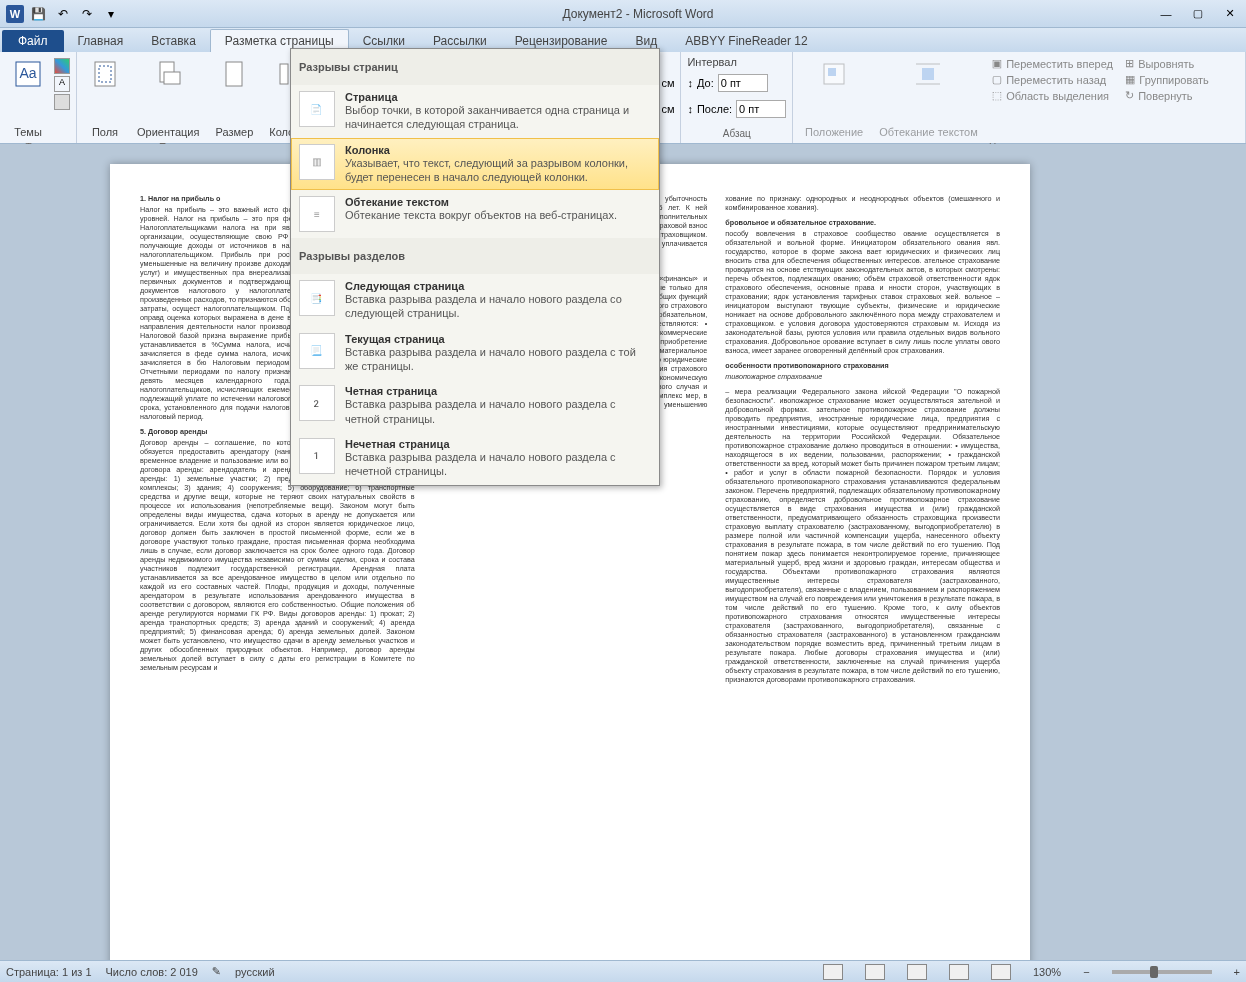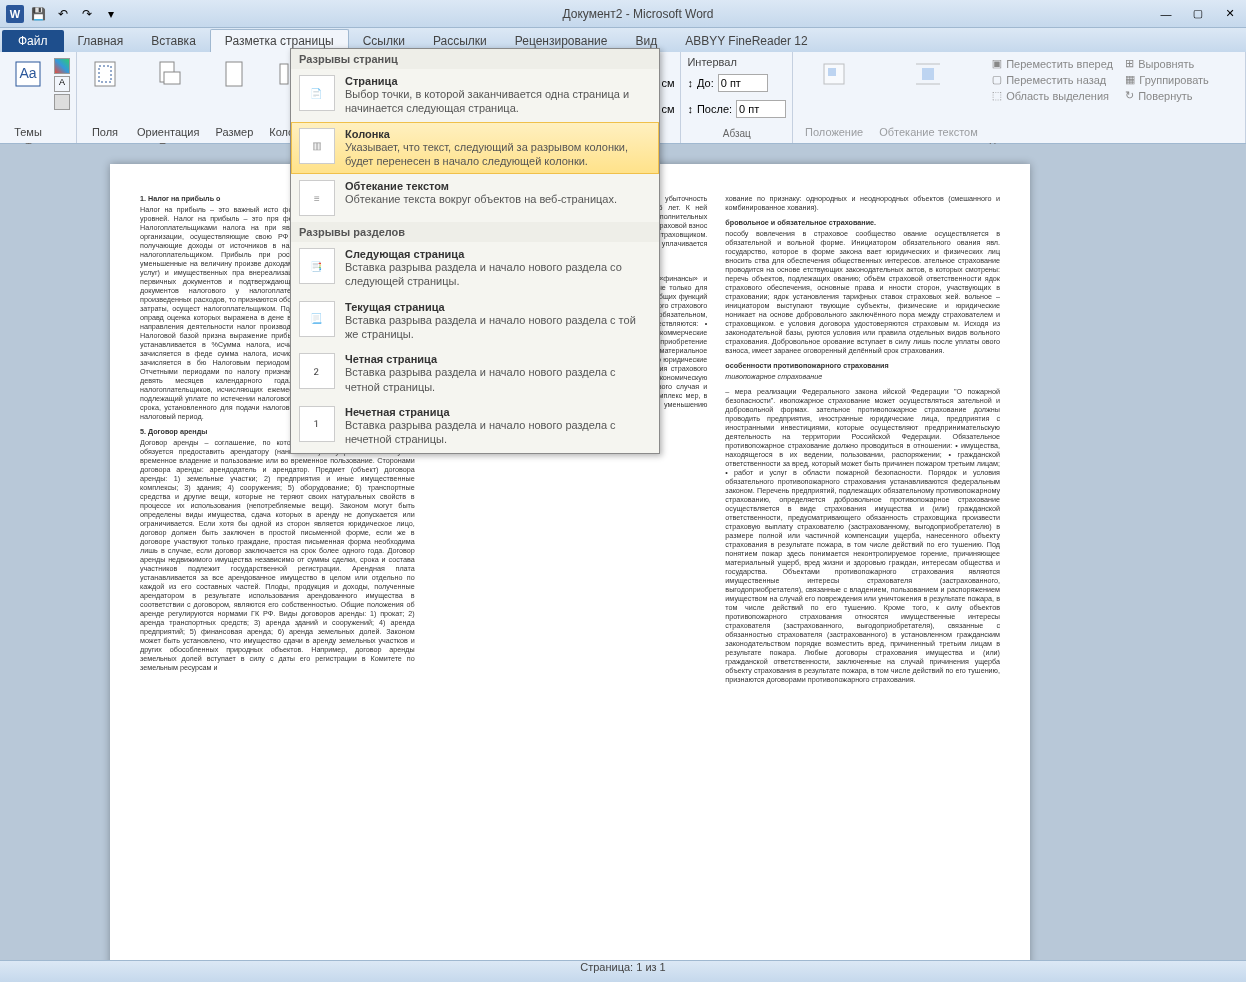--- a/index.html
+++ b/index.html
@@ -27,38 +27,38 @@
 .ribbon-group-label { font-size: 10px; color: #666; text-align: center; padding: 2px 0; }
 .big-btn { display: flex; flex-direction: column; align-items: center; padding: 2px 6px; cursor: pointer; border-radius: 3px; min-width: 44px; gap: 36px; }
 .big-btn-icon { width: 32px; height: 32px; display: flex; align-items: center; justify-content: center; font-size: 20px; }
 .big-btn-label { font-size: 11px; color: #444; text-align: center; line-height: 1.1; }
 .small-row { display: flex; align-items: center; gap: 4px; font-size: 11px; height: 22px; }
 .small-input { width: 50px; height: 18px; border: 1px solid #aaa; font-size: 11px; padding: 0 2px; }
 
 
 .breaks-dropdown { position: absolute; left: 290px; top: 48px; width: 370px; background: #f5f5f0; border: 1px solid #8a8a8a; box-shadow: 2px 2px 6px rgba(0,0,0,0.3); z-index: 100; }
 .breaks-btn { position: absolute; left: 296px; top: 2px; padding: 2px 10px; background: #fde8b8; border: 1px solid #f0c04a; border-radius: 3px; font-size: 11px; cursor: pointer; display: flex; align-items: center; gap: 4px; }
-.dd-section-header { padding: 4px 8px; font-size: 11px; font-weight: bold; color: #555; background: #eeeee8; }
+.dd-section-header { padding: 12px 8px; font-size: 11px; font-weight: bold; color: #555; background: #eeeee8; }
 .dd-item { display: flex; padding: 6px 8px; gap: 10px; cursor: pointer; }
 .dd-item.highlighted { background: linear-gradient(#fff0c0, #ffe28a); border: 1px solid #f0c04a; padding: 5px 7px; }
 .dd-item-icon { width: 36px; height: 36px; background: #fff; border: 1px solid #ccc; flex-shrink: 0; display: flex; align-items: center; justify-content: center; font-size: 10px; color: #999; }
 .dd-item-text { flex: 1; }
 .dd-item-title { font-size: 11px; font-weight: bold; color: #333; }
 .dd-item-desc { font-size: 11px; color: #555; line-height: 1.3; }
 
 
 .doc-area { position: absolute; top: 144px; bottom: 22px; left: 0; right: 0; background: #b8c8d8; overflow: hidden; }
 .page { position: absolute; left: 110px; top: 20px; width: 920px; height: 1000px; background: white; box-shadow: 0 0 8px rgba(0,0,0,0.3); padding: 30px; }
 .page-content { display: flex; gap: 18px; font-size: 7.2px; color: #333; line-height: 1.25; }
 .column { flex: 1; }
 .col-heading { font-weight: bold; margin-bottom: 2px; }
 .col-text { margin-bottom: 6px; text-align: justify; }
 
 
-.statusbar { position: absolute; bottom: 0; left: 0; right: 0; height: 22px; background: linear-gradient(#dce8f5, #c5d8ec); border-top: 1px solid #a0b8d0; display: flex; align-items: center; font-size: 11px; color: #444; padding: 0 6px; gap: 14px; flex-direction: column; }
+.statusbar { position: absolute; bottom: 0; left: 0; right: 0; height: 22px; background: linear-gradient(#dce8f5, #c5d8ec); border-top: 1px solid #a0b8d0; display: flex; align-items: center; font-size: 11px; color: #444; padding: 0 6px; gap: 14px; }
 .status-right { margin-left: auto; display: flex; align-items: center; gap: 22px; }
 .view-btn { width: 20px; height: 16px; border: 1px solid #888; background: #f0f0f0; cursor: pointer; }
 .zoom-slider { width: 100px; height: 4px; background: #aaa; position: relative; }
 .zoom-thumb { position: absolute; left: 38px; top: -4px; width: 8px; height: 12px; background: #666; border-radius: 2px; }
 
 .icon-svg { width: 32px; height: 32px; }
 
 
 .arrange-col { display: flex; flex-direction: column; gap: 1px; }
 .arrange-item { font-size: 11px; color: #888; padding: 1px 4px; display: flex; align-items: center; gap: 4px; }

